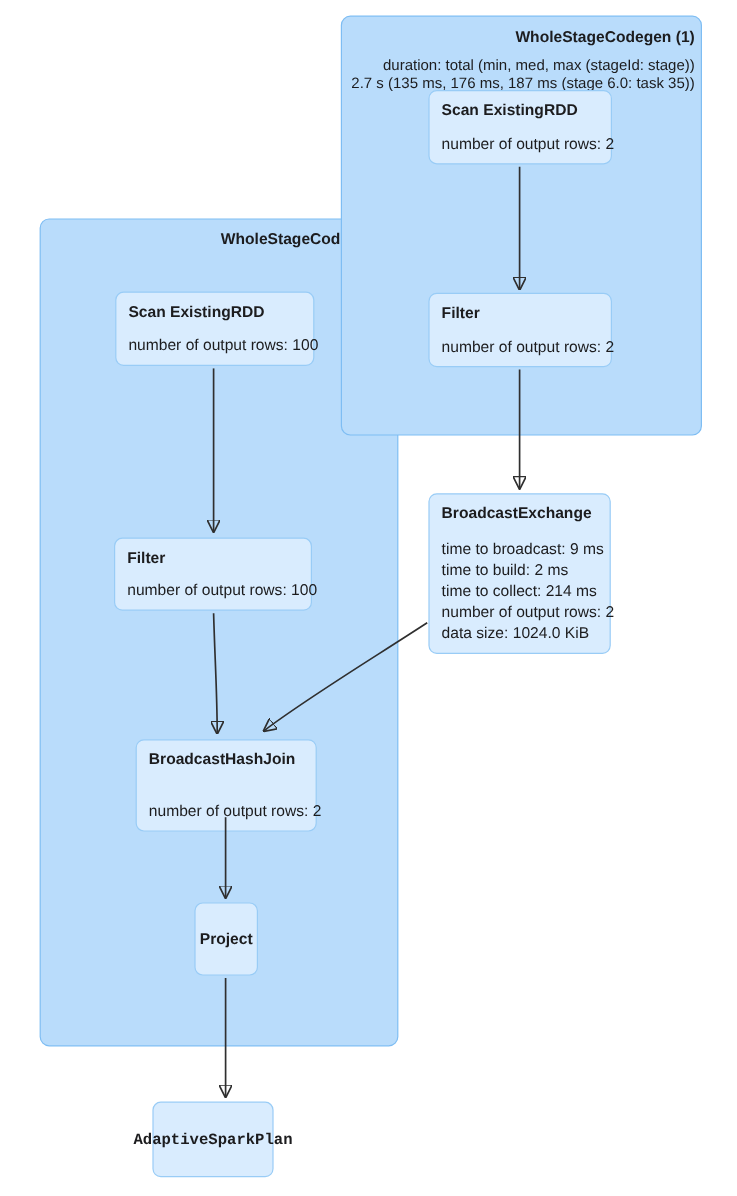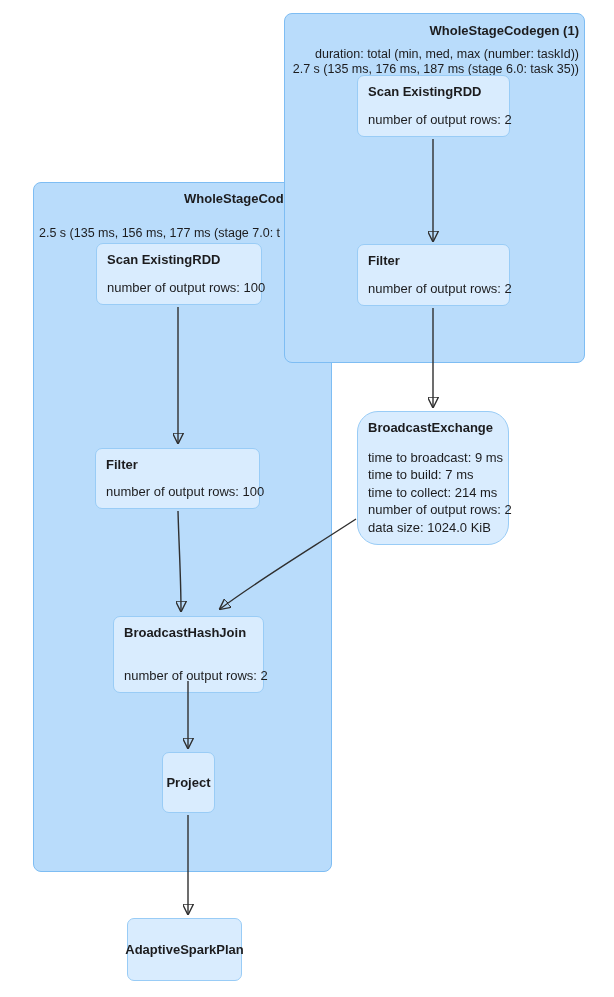--- a/index.html
+++ b/index.html
@@ -44,46 +44,45 @@
          z-index:4; pointer-events:none;}
   #edges path{fill:none; stroke:var(--edge-color); stroke-width:1.4px;}
 </style>
 </head>
 <body>
 
 <div class="canvas">
 
   <div class="cluster" id="cluster-left">
     <div class="frag cluster-title" id="lc-title">WholeStageCode</div>
-    <div class="frag cluster-duration" id="lc-d2">2.5 s (135 ms, 156 ms, 177 ms (stage 7.0: t</div>
   </div>
 
   <div class="cluster" id="cluster-right">
     <div class="cluster-head-right">
       <div class="cluster-title">WholeStageCodegen (1)</div>
-      <div class="cluster-duration">duration: total (min, med, max (number: taskId))</div>
+      <div class="cluster-duration">duration: total (min, med, max (stageId: stage))</div>
       <div class="cluster-duration">2.7 s (135 ms, 176 ms, 187 ms (stage 6.0: task 35))</div>
     </div>
   </div>
 
   <div class="node" style="left:357px; top:75px; width:153px; height:62px;">
     <div class="node-title">Scan ExistingRDD</div>
     <div class="metrics">number of output rows: 2</div>
   </div>
 
   <div class="node" style="left:357px; top:244px; width:153px; height:62px;">
     <div class="node-title">Filter</div>
     <div class="metrics">number of output rows: 2</div>
   </div>
 
-  <div class="node" style="left:357px; top:411px; width:152px; height:134px;border-radius:21px;">
+  <div class="node" style="left:357px; top:411px; width:152px; height:134px;">
     <div class="node-title">BroadcastExchange</div>
     <div class="metrics">
       <div>time to broadcast: 9 ms</div>
-      <div>time to build: 7 ms</div>
+      <div>time to build: 2 ms</div>
       <div>time to collect: 214 ms</div>
       <div>number of output rows: 2</div>
       <div>data size: 1024.0 KiB</div>
     </div>
   </div>
 
   <div class="node" style="left:96px; top:243px; width:166px; height:62px;">
     <div class="node-title">Scan ExistingRDD</div>
     <div class="metrics">number of output rows: 100</div>
   </div>
@@ -95,21 +94,21 @@
 
   <div class="node" style="left:113px; top:616px; width:151px; height:77px;">
     <div class="node-title">BroadcastHashJoin</div>
     <div class="metrics">number of output rows: 2</div>
   </div>
 
   <div class="node center" style="left:162px; top:752px; width:53px; height:61px;">
     <div class="node-title">Project</div>
   </div>
 
-  <div class="node center" style="left:127px; top:918px; width:115px; height:63px;">
+  <div class="node center" style="left:127px; top:918px; width:101px; height:63px;font-family:Liberation Mono, monospace;">
     <div class="node-title">AdaptiveSparkPlan</div>
   </div>
 
   <svg id="edges" xmlns="http://www.w3.org/2000/svg">
     <defs>
       <marker id="arrow" viewBox="0 0 11 11" refX="10" refY="5.5" markerWidth="11" markerHeight="11" markerUnits="userSpaceOnUse" orient="auto">
         <path d="M0,0 L11,5.5 L0,11 Z" fill="#1c1c1e" stroke="none"></path>
       </marker>
     </defs>
     <path d="M433,139 V241" marker-end="url(#arrow)"></path>

